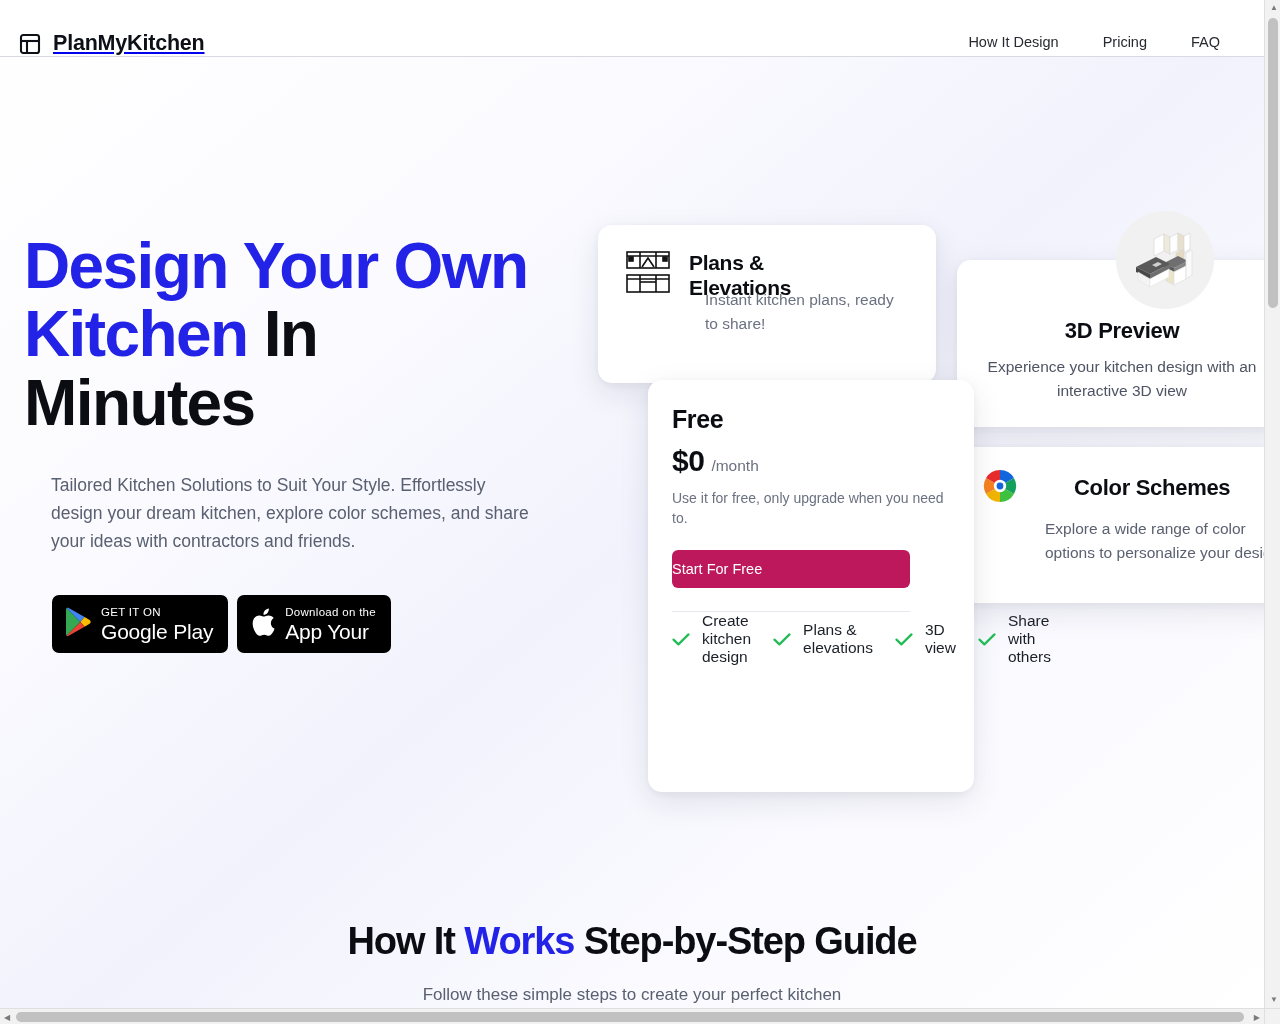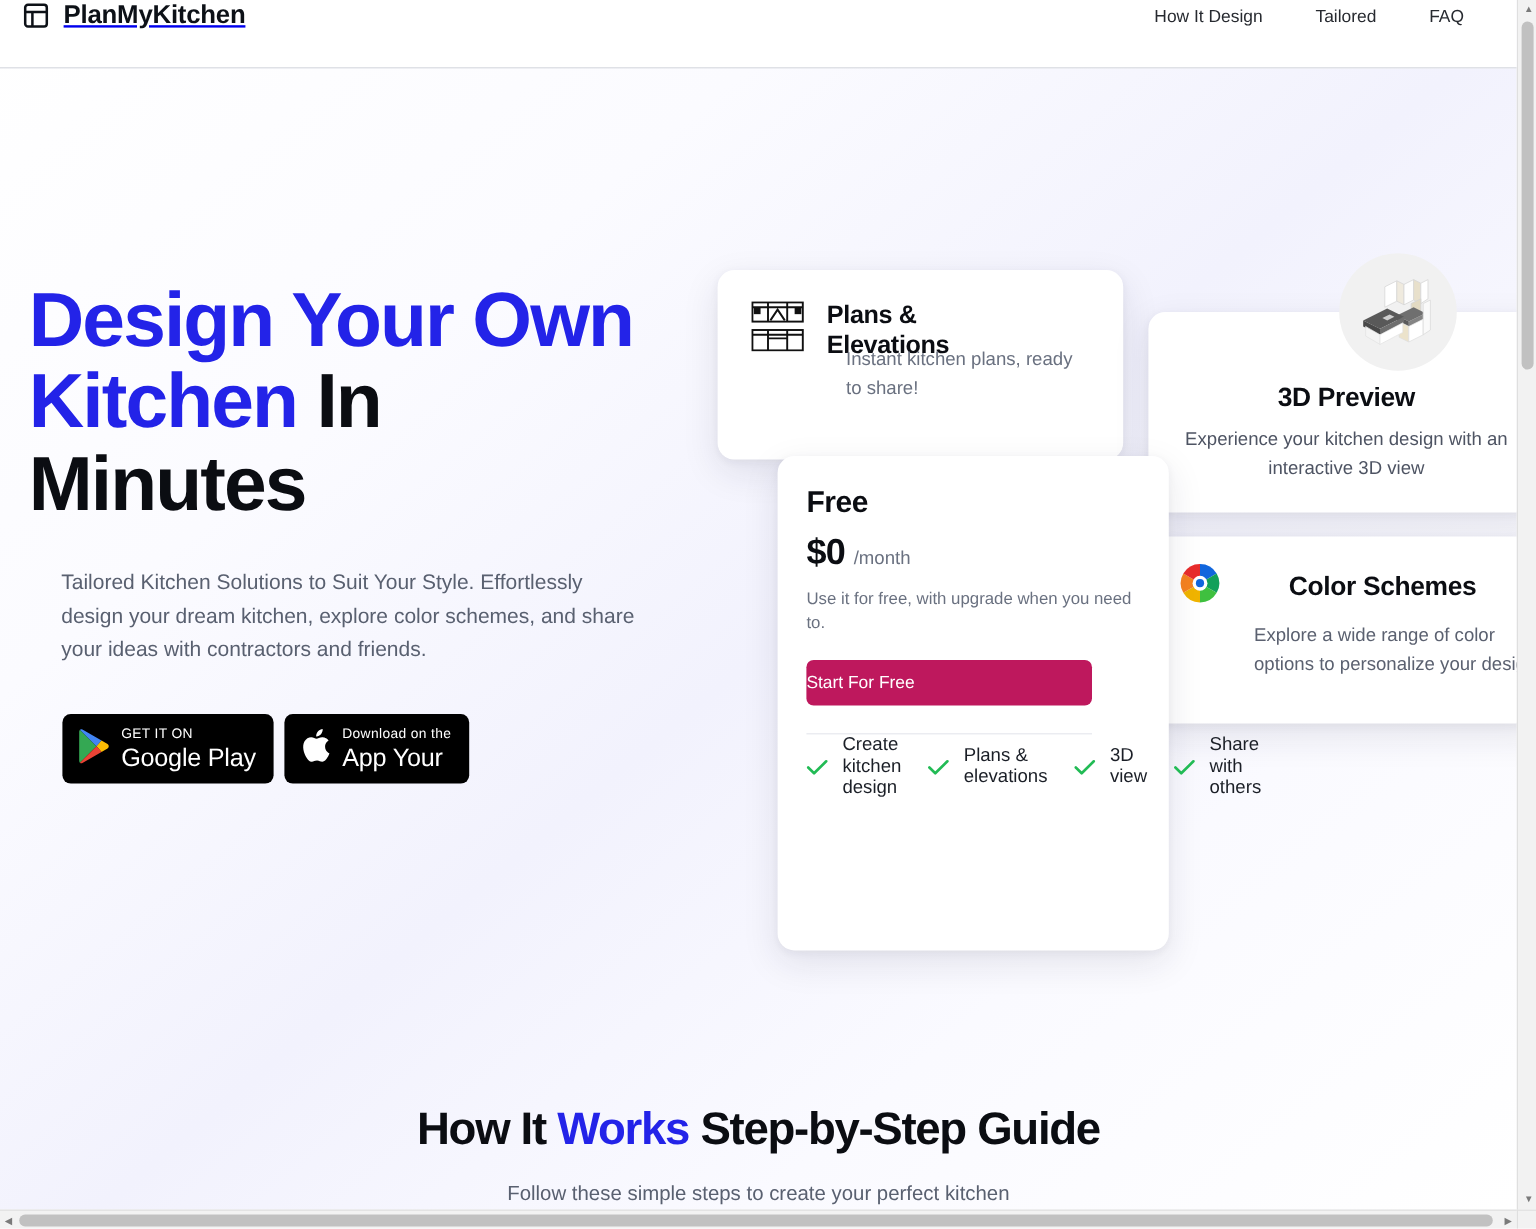--- a/index.html
+++ b/index.html
@@ -20,21 +20,21 @@
     background: linear-gradient(140deg, #ffffff 0%, #fbfbff 28%, #f2f2fd 52%, #fafaff 74%, #ffffff 100%);
   }
 
   
   #header {
     position: relative;
     height: 57px;
     background: #ffffff;
     border-bottom: 1px solid #d7dae0;
     display: flex;
-    align-items: flex-start;
+    align-items: flex-end;
     padding: 0 0 0 18px;
     z-index: 40;
   }
   .brand { display: flex; align-items: center; gap: 11px; }
   .brand-icon { width: 24px; height: 24px; display: block; }
   .brand-name {
     font-size: 21.5px;
     font-weight: bold;
     color: #0d1117;
     letter-spacing: -0.2px;
@@ -239,21 +239,21 @@
           <rect x="3" y="3" width="18" height="18" rx="2.3"></rect>
           <line x1="3" y1="9" x2="21" y2="9"></line>
           <line x1="9" y1="9" x2="9" y2="21"></line>
         </svg>
       </span>
       <span class="brand-name">PlanMyKitchen</span>
     </a>
 
     <nav id="nav">
       <a class="nav-link" href="#">How It Design</a>
-      <a class="nav-link" href="#">Tailored</a>
+      <a class="nav-link" href="#">Pricing</a>
       <a class="nav-link" href="#">FAQ</a>
     </nav>
   </div>
 
   <div id="hero">
 
     <div id="hero-copy">
       <h1 class="hero-title">
         <span class="accent">Design Your Own</span><br>
         <span class="accent">Kitchen</span><span> In</span><br>
@@ -319,21 +319,21 @@
         <div class="plans-desc">Instant kitchen plans, ready to share!</div>
       </div>
     </div>
 
     <div class="float-card" id="card-price">
       <div class="price-plan">Free</div>
       <div class="price-line">
         <span class="price-amount">$0</span>
         <span class="price-period">/month</span>
       </div>
-      <div class="price-note">Use it for free, with upgrade when you need to.</div>
+      <div class="price-note">Use it for free, only upgrade when you need to.</div>
 
       <button class="cta">Start For Free</button>
 
       <div class="divider"></div>
 
       <div class="feat-list">
         <div class="feat">
           <svg class="check" viewBox="0 0 18 13" fill="none" stroke="#22bb55" stroke-width="2.2" stroke-linecap="round" stroke-linejoin="round">
               <path d="M1.5 6.6 L6.4 11.4 L16.5 1.4"></path>
             </svg>

